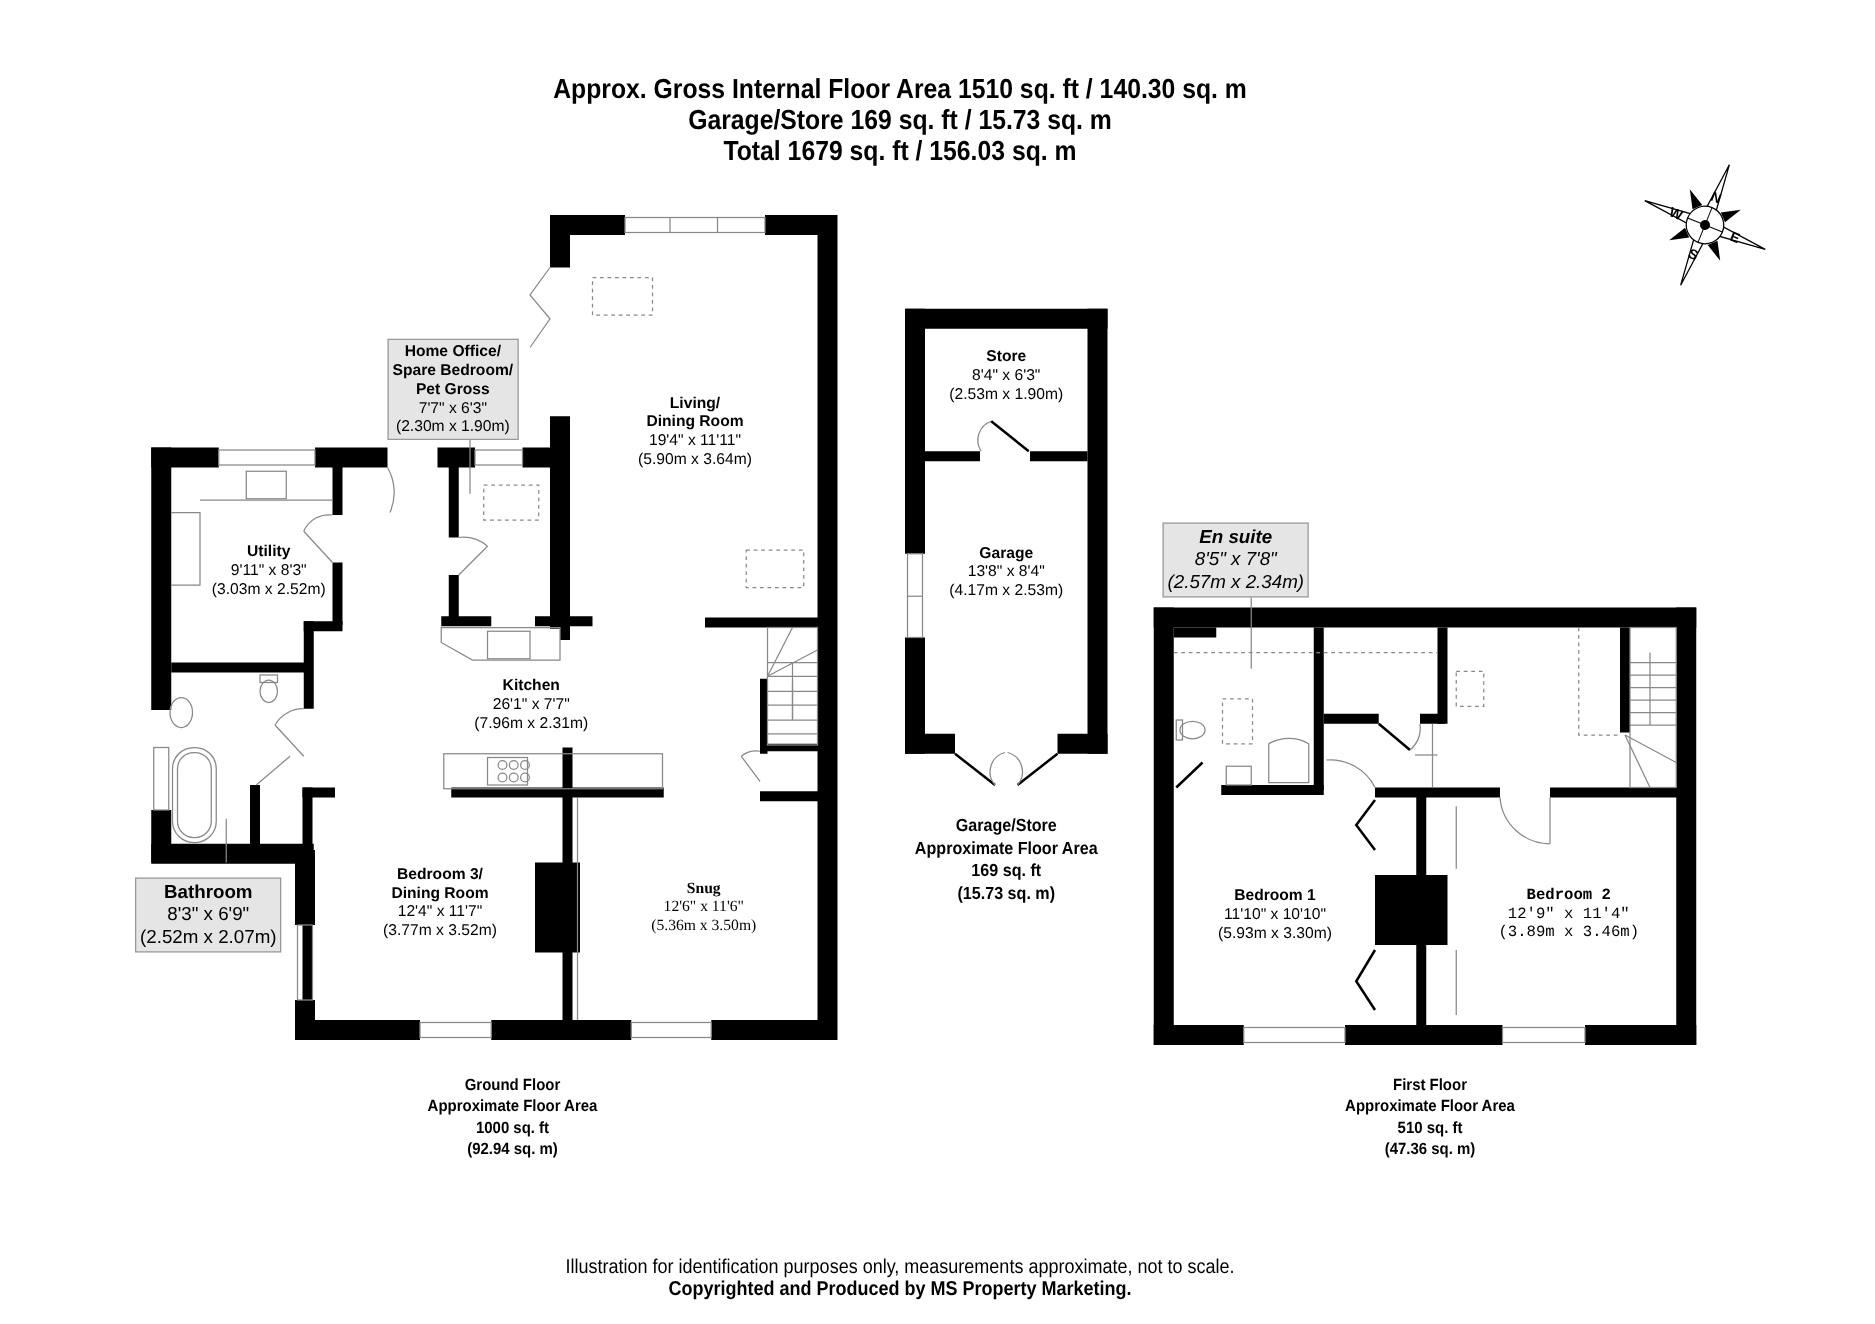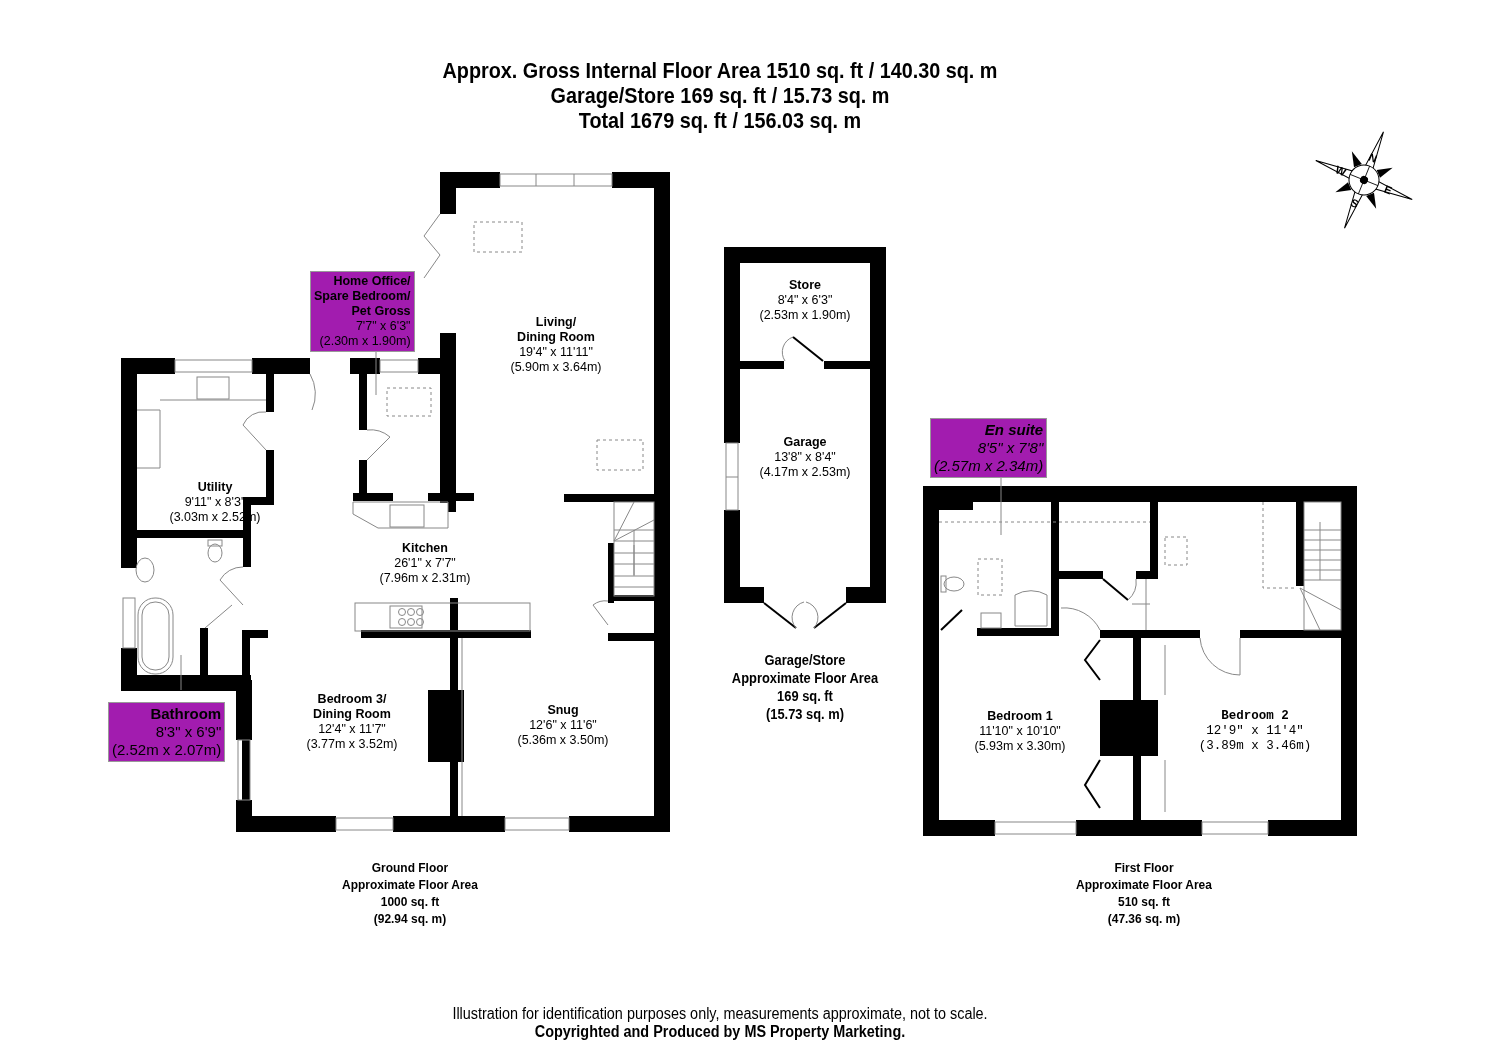--- a/index.html
+++ b/index.html
@@ -4,21 +4,21 @@
 <style>
   html, body { margin: 0; padding: 0; background: #ffffff; }
   body { width: 1500px; height: 1059px; position: relative; overflow: hidden;
          font-family: "Liberation Sans", sans-serif; color: #000; }
   .header { position: absolute; left: 0; top: 58px; width: 1440px; text-align: center;
             font-weight: bold; font-size: 22px; line-height: 25px; transform: scaleX(0.9); transform-origin: 720px 0; }
   .header div { white-space: nowrap; }
   svg.plan { position: absolute; left: 0; top: 0; }
   .lbl { position: absolute; text-align: center; font-size: 12.5px; line-height: 15px; white-space: nowrap; }
   .lbl .n { font-weight: bold; }
-  .boxed { background: #a21caf; border: 1px solid #999; padding: 2px 3px; text-align: right; }
+  .boxed { background: #e5e5e5; border: 1px solid #999; padding: 2px 3px; }
   .boxed.big { font-size: 15px; line-height: 18px; }
   .floorcap { position: absolute; text-align: center; font-weight: bold; font-size: 13px; line-height: 17px; transform: scaleX(0.92); }
   .footer { position: absolute; left: 0; width: 1440px; text-align: center; font-size: 16px; line-height: 18px; transform: scaleX(0.9); transform-origin: 720px 0; }
   .footer .b { font-weight: bold; }
 </style>
 </head>
 <body>
 
 <div class="header">
   <div>Approx. Gross Internal Floor Area 1510 sq. ft / 140.30 sq. m</div>
@@ -254,42 +254,42 @@
   <div class="n">Pet Gross</div>
   <div>7'7" x 6'3"</div>
   <div>(2.30m x 1.90m)</div>
 </div>
 <div class="lbl" style="left:496px; top:315px; width:120px;text-align:center;">
   <div class="n">Living/</div>
   <div class="n">Dining Room</div>
   <div>19'4" x 11'11"</div>
   <div>(5.90m x 3.64m)</div>
 </div>
-<div class="lbl" style="left:160px; top:434px; width:110px;margin-top:46px;">
+<div class="lbl" style="left:160px; top:434px; width:110px;">
   <div class="n">Utility</div>
   <div>9'11" x 8'3"</div>
   <div>(3.03m x 2.52m)</div>
 </div>
 <div class="lbl" style="left:370px; top:541px; width:110px;">
   <div class="n">Kitchen</div>
   <div>26'1" x 7'7"</div>
   <div>(7.96m x 2.31m)</div>
 </div>
 <div class="lbl boxed big" style="left:108px; top:702px;">
   <div class="n">Bathroom</div>
   <div>8'3" x 6'9"</div>
   <div>(2.52m x 2.07m)</div>
 </div>
 <div class="lbl" style="left:292px; top:692px; width:120px;">
   <div class="n">Bedroom 3/</div>
   <div class="n">Dining Room</div>
   <div>12'4" x 11'7"</div>
   <div>(3.77m x 3.52m)</div>
 </div>
-<div class="lbl" style="left:508px; top:703px; width:110px;">
+<div class="lbl" style="left:508px; top:703px; width:110px;font-family:Liberation Serif, serif;">
   <div class="n">Snug</div>
   <div>12'6" x 11'6"</div>
   <div>(5.36m x 3.50m)</div>
 </div>
 
 <div class="lbl" style="left:750px; top:278px; width:110px;">
   <div class="n">Store</div>
   <div>8'4" x 6'3"</div>
   <div>(2.53m x 1.90m)</div>
 </div>

